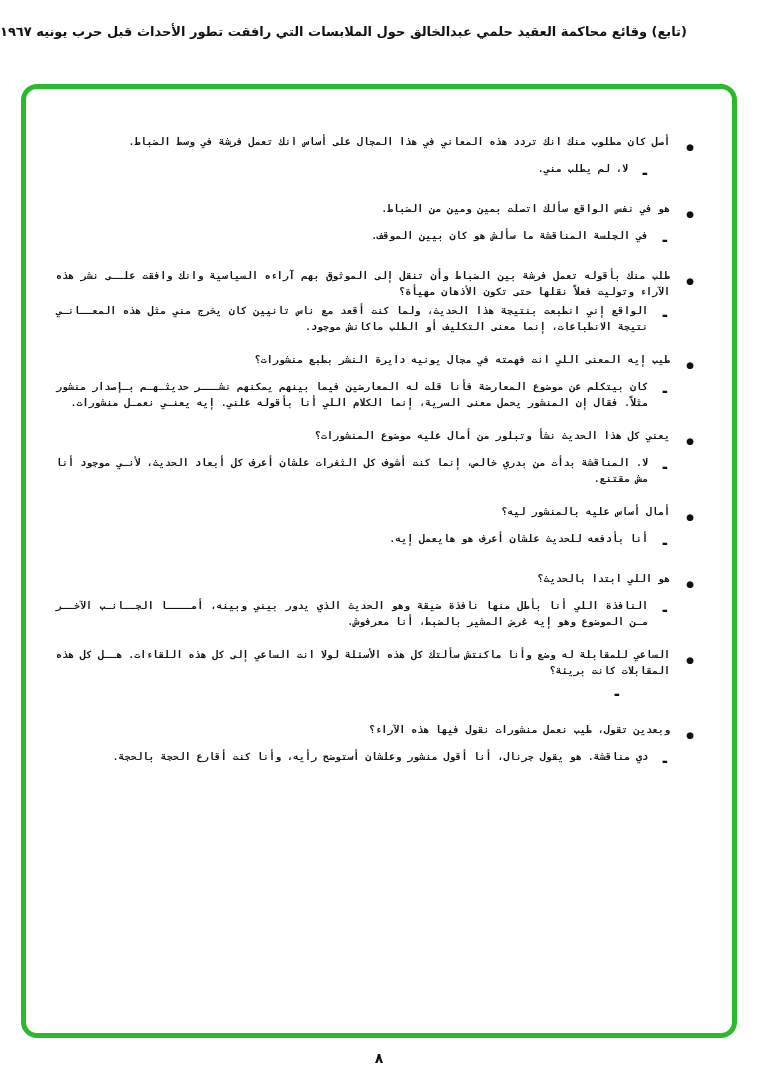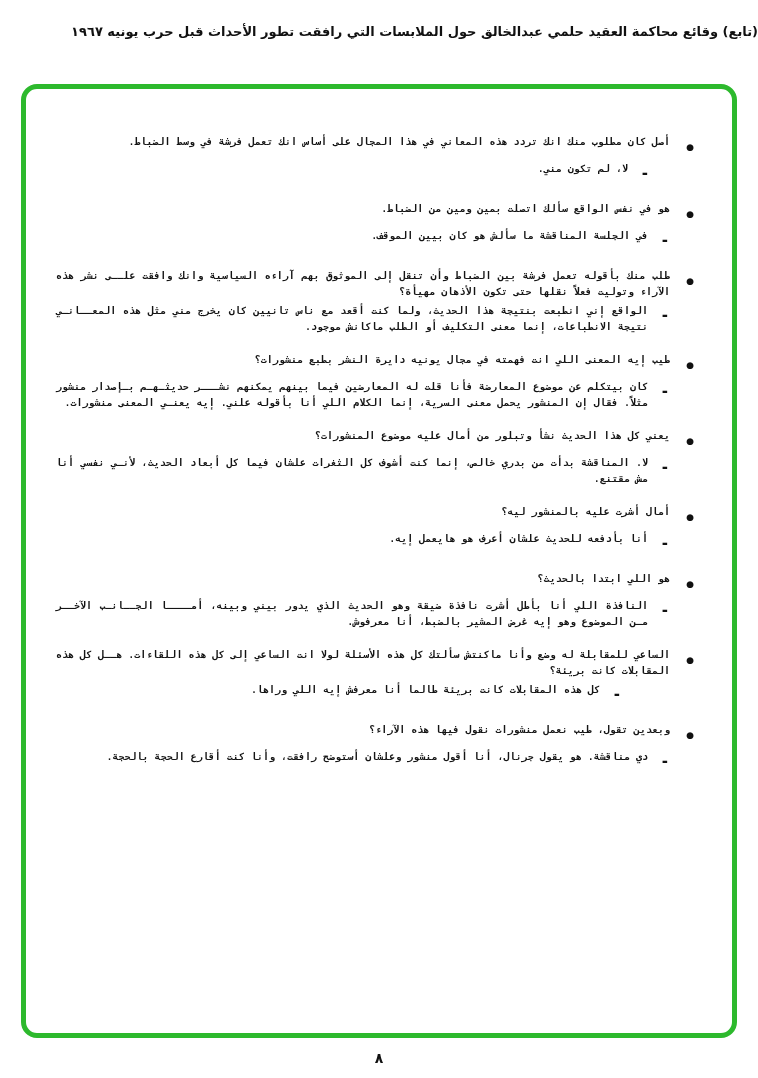--- a/index.html
+++ b/index.html
@@ -18,21 +18,21 @@
     position: relative;
     width: 758px;
     height: 1078px;
     direction: rtl;
   }
   .header {
     position: absolute;
     top: 24px;
     left: 0;
     right: 0;
-    text-align: right;
+    text-align: left;
     font-size: 13px;
     font-weight: bold;
     color: #111;
     white-space: nowrap;
   }
   .green-frame {
     position: absolute;
     top: 84px;
     right: 21px;
     box-sizing: border-box;
@@ -105,21 +105,21 @@
   <div class="green-frame">
     <div class="content">
 
       <section class="qa">
         <div class="q-line">
           <span class="bullet">●</span>
           <p class="q-text">أصل كان مطلوب منك انك تردد هذه المعاني في هذا المجال على أساس انك تعمل فرشة في وسط الضباط.</p>
         </div>
         <div class="a-line">
           <span class="dash">-</span>
-          <p class="a-text">لا، لم تكون مني.</p>
+          <p class="a-text">لا، لم يطلب مني.</p>
         </div>
       </section>
 
       <section class="qa">
         <div class="q-line">
           <span class="bullet">●</span>
           <p class="q-text">هو في نفس الواقع سألك اتصلت بمين ومين من الضباط.</p>
         </div>
         <div class="a-line">
           <span class="dash">-</span>
@@ -138,76 +138,75 @@
         </div>
       </section>
 
       <section class="qa">
         <div class="q-line">
           <span class="bullet">●</span>
           <p class="q-text">طيب إيه المعنى اللي انت فهمته في مجال يونيه دايرة النشر بطبع منشورات؟</p>
         </div>
         <div class="a-line">
           <span class="dash">-</span>
-          <p class="a-text">كان بيتكلم عن موضوع المعارضة فأنا قلت له المعارضين فيما بينهم يمكنهم نشـــر حديثـهـم بـإصدار منشور مثلاً. فقال إن المنشور يحمل معنى السرية، إنما الكلام اللي أنا بأقوله علني. إيه يعنـي المعنى منشورات.</p>
+          <p class="a-text">كان بيتكلم عن موضوع المعارضة فأنا قلت له المعارضين فيما بينهم يمكنهم نشـــر حديثـهـم بـإصدار منشور مثلاً. فقال إن المنشور يحمل معنى السرية، إنما الكلام اللي أنا بأقوله علني. إيه يعنـي نعمـل منشورات.</p>
         </div>
       </section>
 
       <section class="qa">
         <div class="q-line">
           <span class="bullet">●</span>
           <p class="q-text">يعني كل هذا الحديث نشأ وتبلور من أمال عليه موضوع المنشورات؟</p>
         </div>
         <div class="a-line">
           <span class="dash">-</span>
-          <p class="a-text">لا. المناقشة بدأت من بدري خالص، إنما كنت أشوف كل الثغرات علشان فيما كل أبعاد الحديث، لأنـي نفسي أنا مش مقتنع.</p>
-        </div>
-      </section>
-
-      <section class="qa">
-        <div class="q-line">
-          <span class="bullet">●</span>
-          <p class="q-text">أمال أشرت عليه بالمنشور ليه؟</p>
+          <p class="a-text">لا. المناقشة بدأت من بدري خالص، إنما كنت أشوف كل الثغرات علشان أعرف كل أبعاد الحديث، لأنـي موجود أنا مش مقتنع.</p>
+        </div>
+      </section>
+
+      <section class="qa">
+        <div class="q-line">
+          <span class="bullet">●</span>
+          <p class="q-text">أمال أساس عليه بالمنشور ليه؟</p>
         </div>
         <div class="a-line">
           <span class="dash">-</span>
           <p class="a-text">أنا بأدفعه للحديث علشان أعرف هو هايعمل إيه.</p>
         </div>
       </section>
 
       <section class="qa">
         <div class="q-line">
           <span class="bullet">●</span>
           <p class="q-text">هو اللي ابتدا بالحديث؟</p>
         </div>
         <div class="a-line">
           <span class="dash">-</span>
-          <p class="a-text">النافذة اللي أنا بأطل أشرت نافذة ضيقة وهو الحديث الذي يدور بيني وبينه، أمــــا الجــانـب الآخــر مـن الموضوع وهو إيه غرض المشير بالضبط، أنا معرفوش.</p>
+          <p class="a-text">النافذة اللي أنا بأطل منها نافذة ضيقة وهو الحديث الذي يدور بيني وبينه، أمــــا الجــانـب الآخــر مـن الموضوع وهو إيه غرض المشير بالضبط، أنا معرفوش.</p>
         </div>
       </section>
 
       <section class="qa">
         <div class="q-line">
           <span class="bullet">●</span>
           <p class="q-text">الساعي للمقابلة له وضع وأنا ماكنتش سألتك كل هذه الأسئلة لولا انت الساعي إلى كل هذه اللقاءات. هــل كل هذه المقابلات كانت بريئة؟</p>
         </div>
         <div class="a-line">
           <span class="dash">-</span>
-          <p class="a-text">كل هذه المقابلات كانت بريئة طالما أنا معرفش إيه اللي وراها.</p>
         </div>
       </section>
 
       <section class="qa">
         <div class="q-line">
           <span class="bullet">●</span>
           <p class="q-text">وبعدين تقول، طيب نعمل منشورات نقول فيها هذه الآراء؟</p>
         </div>
         <div class="a-line">
           <span class="dash">-</span>
-          <p class="a-text">دي مناقشة. هو يقول جرنال، أنا أقول منشور وعلشان أستوضح رافقت، وأنا كنت أقارع الحجة بالحجة.</p>
+          <p class="a-text">دي مناقشة. هو يقول جرنال، أنا أقول منشور وعلشان أستوضح رأيه، وأنا كنت أقارع الحجة بالحجة.</p>
         </div>
       </section>
 
     </div>
   </div>
 
   <div class="page-number">٨</div>
 
 </div>
 

